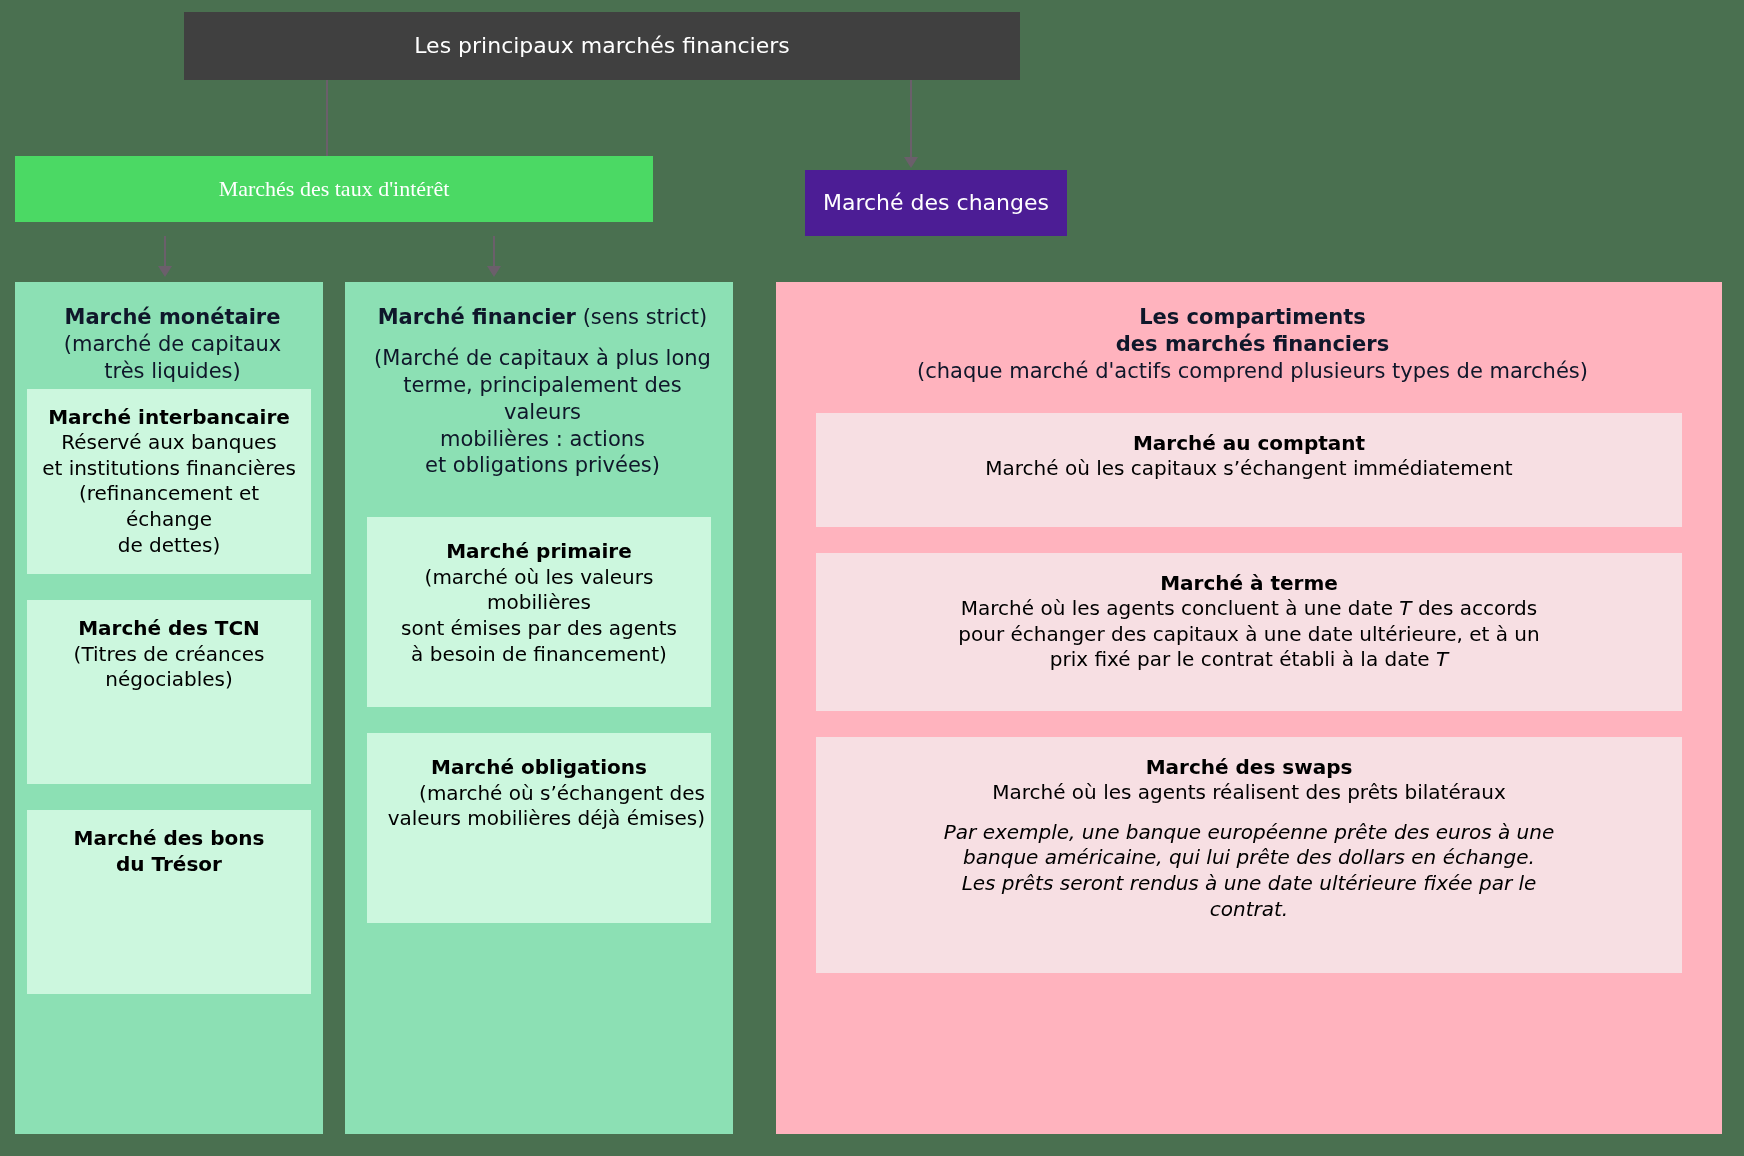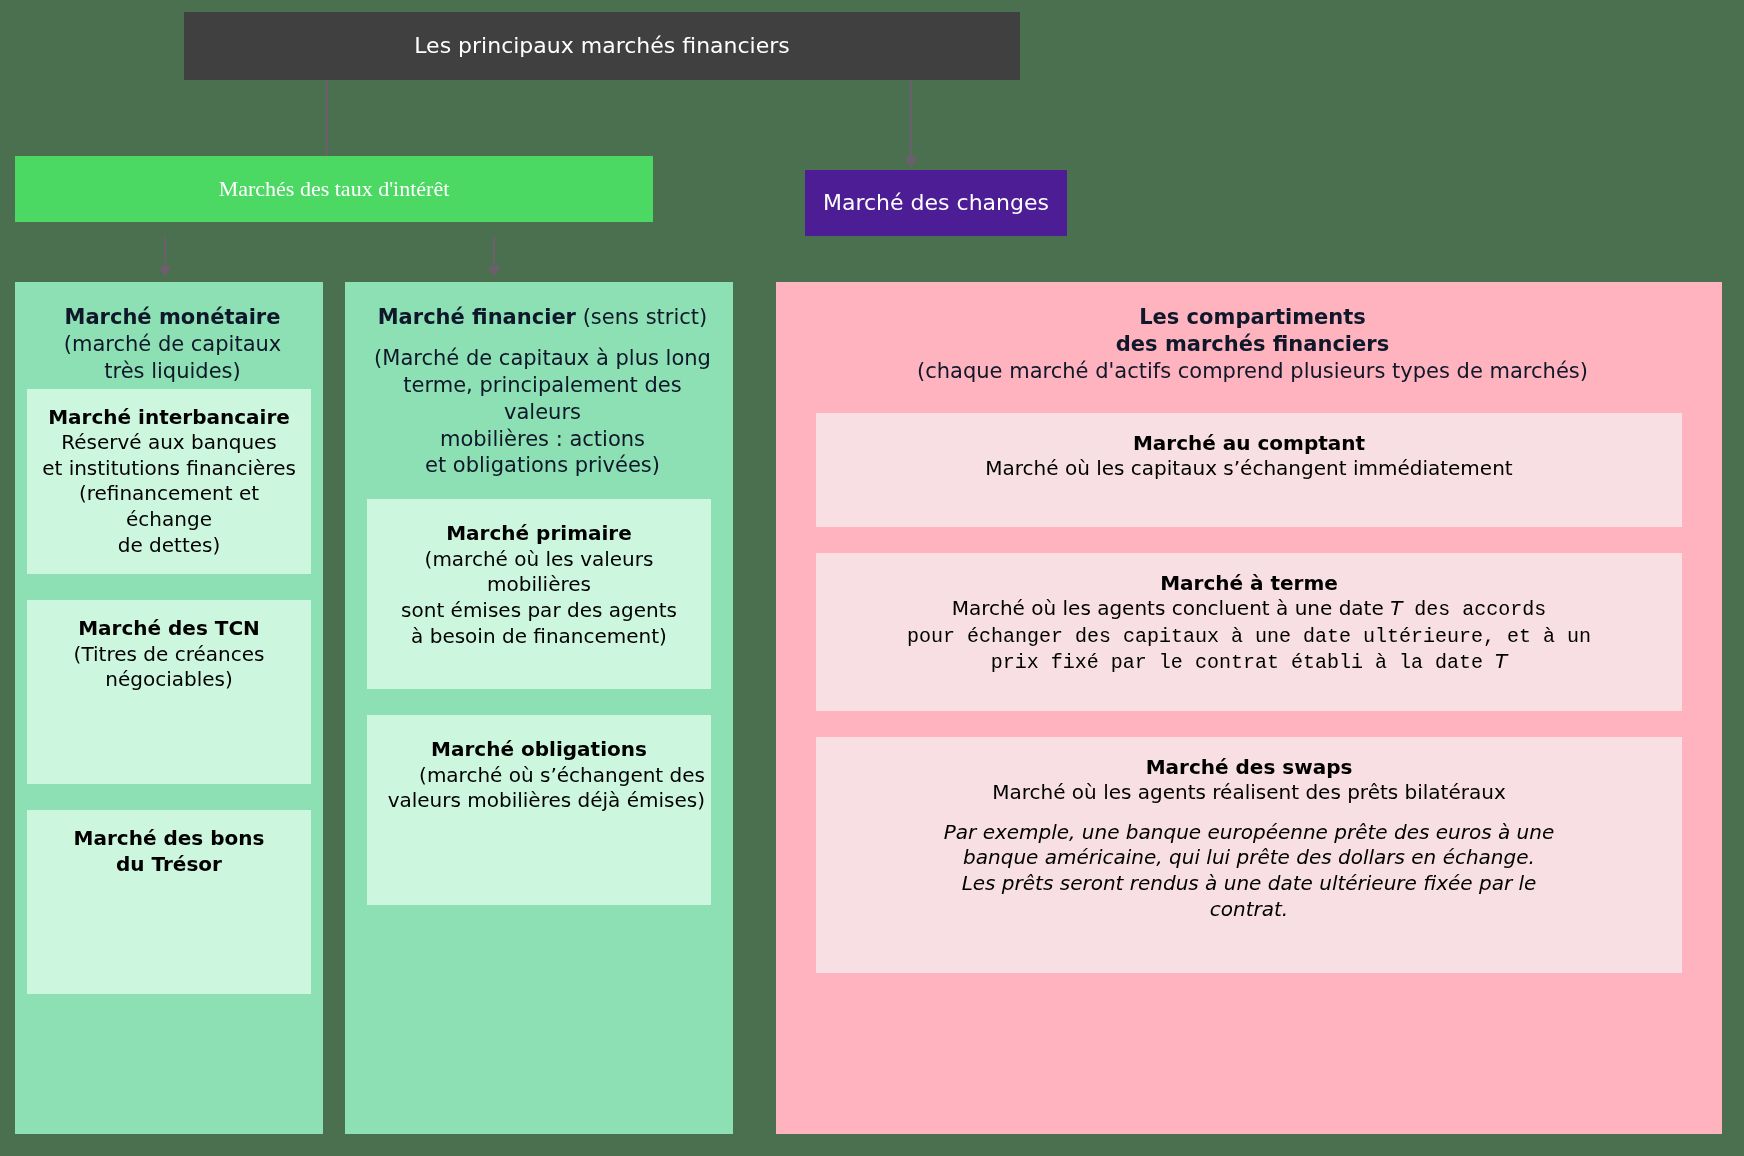--- a/index.html
+++ b/index.html
@@ -155,21 +155,21 @@
 
   <div class="col" id="col-financier">
     <div class="col-head">
       <span><span class="hd-title">Marché financier</span><span class="hd-sub"> (sens strict)</span></span>
       <span class="sp"></span>
       <span class="hd-sub" style="white-space:pre-line;display:block;">(Marché de capitaux à plus long
 terme, principalement des valeurs
 mobilières : actions
 et obligations privées)</span>
     </div>
-    <div class="inner" style="margin-top:16px;">
+    <div class="inner" style="margin-top:34px;">
       <div class="card green-card" id="card-primaire">
         <span class="c-title">Marché primaire</span>
         <span class="c-body" style="white-space:pre-line;">(marché où les valeurs mobilières
 sont émises par des agents
 à besoin de financement)</span>
       </div>
       <div class="gap"></div>
       <div class="card green-card" id="card-secondaire">
         <span class="c-title">Marché obligations</span>
         <span class="c-body" style="white-space:pre-line;text-align:right;">(marché où s’échangent des
@@ -185,21 +185,21 @@
       <span class="hd-sub" style="display:block;">(chaque marché d'actifs comprend plusieurs types de marchés)</span>
     </div>
     <div class="inner" style="margin-top:24px;">
       <div class="card pink-card" id="card-comptant">
         <span class="c-title">Marché au comptant</span>
         <span class="c-body">Marché où les capitaux s’échangent immédiatement</span>
       </div>
       <div class="gap"></div>
       <div class="card pink-card" id="card-terme">
         <span class="c-title">Marché à terme</span>
-        <span class="c-body" style="white-space:pre-line;"><span>Marché où les agents concluent à une date </span><span class="mvar">T</span><span style="white-space:pre-line;font-family:Liberation Mono, monospace;"> des accords
+        <span class="c-body" style="white-space:pre-line;"><span>Marché où les agents concluent à une date </span><span class="mvar">T</span><span style="white-space:pre-line;"> des accords
 pour échanger des capitaux à une date ultérieure, et à un
 prix fixé par le contrat établi à la date </span><span class="mvar">T</span></span>
       </div>
       <div class="gap"></div>
       <div class="card pink-card" id="card-swaps">
         <span class="c-title">Marché des swaps</span>
         <span class="c-body">Marché où les agents réalisent des prêts bilatéraux</span>
         <span class="sp"></span>
         <span class="c-body italic" style="white-space:pre-line;">Par exemple, une banque européenne prête des euros à une
 banque américaine, qui lui prête des dollars en échange.

